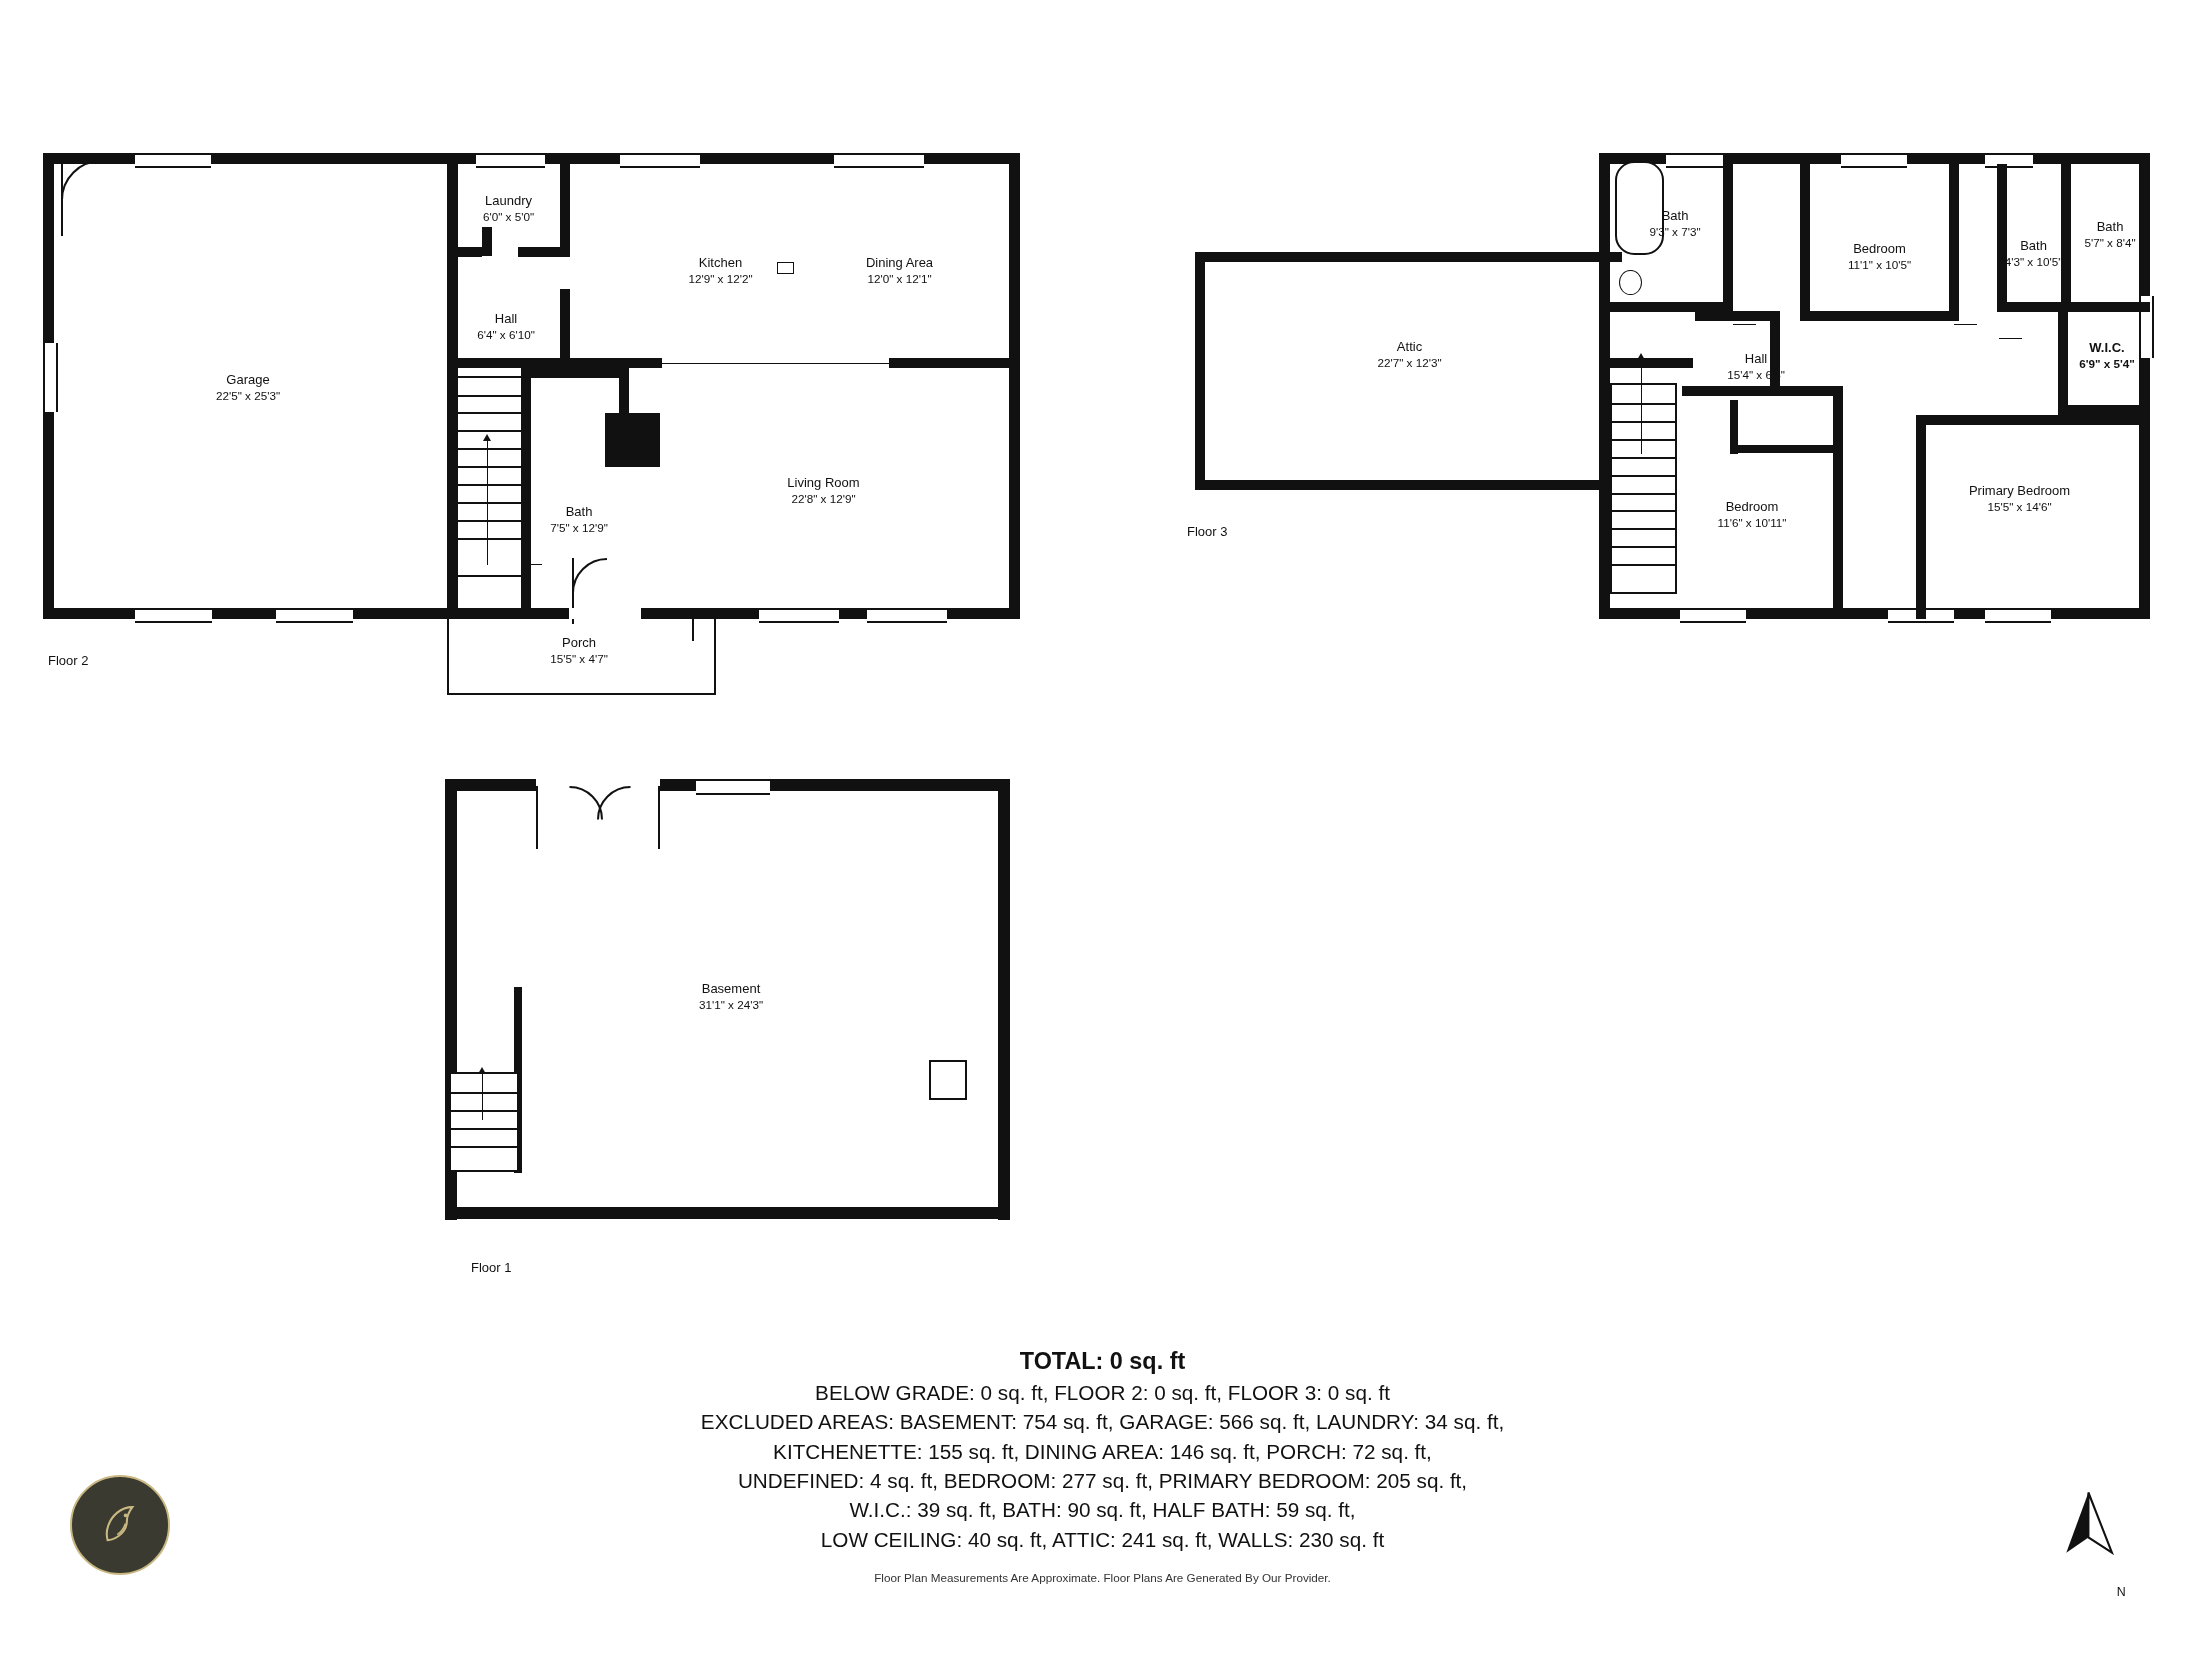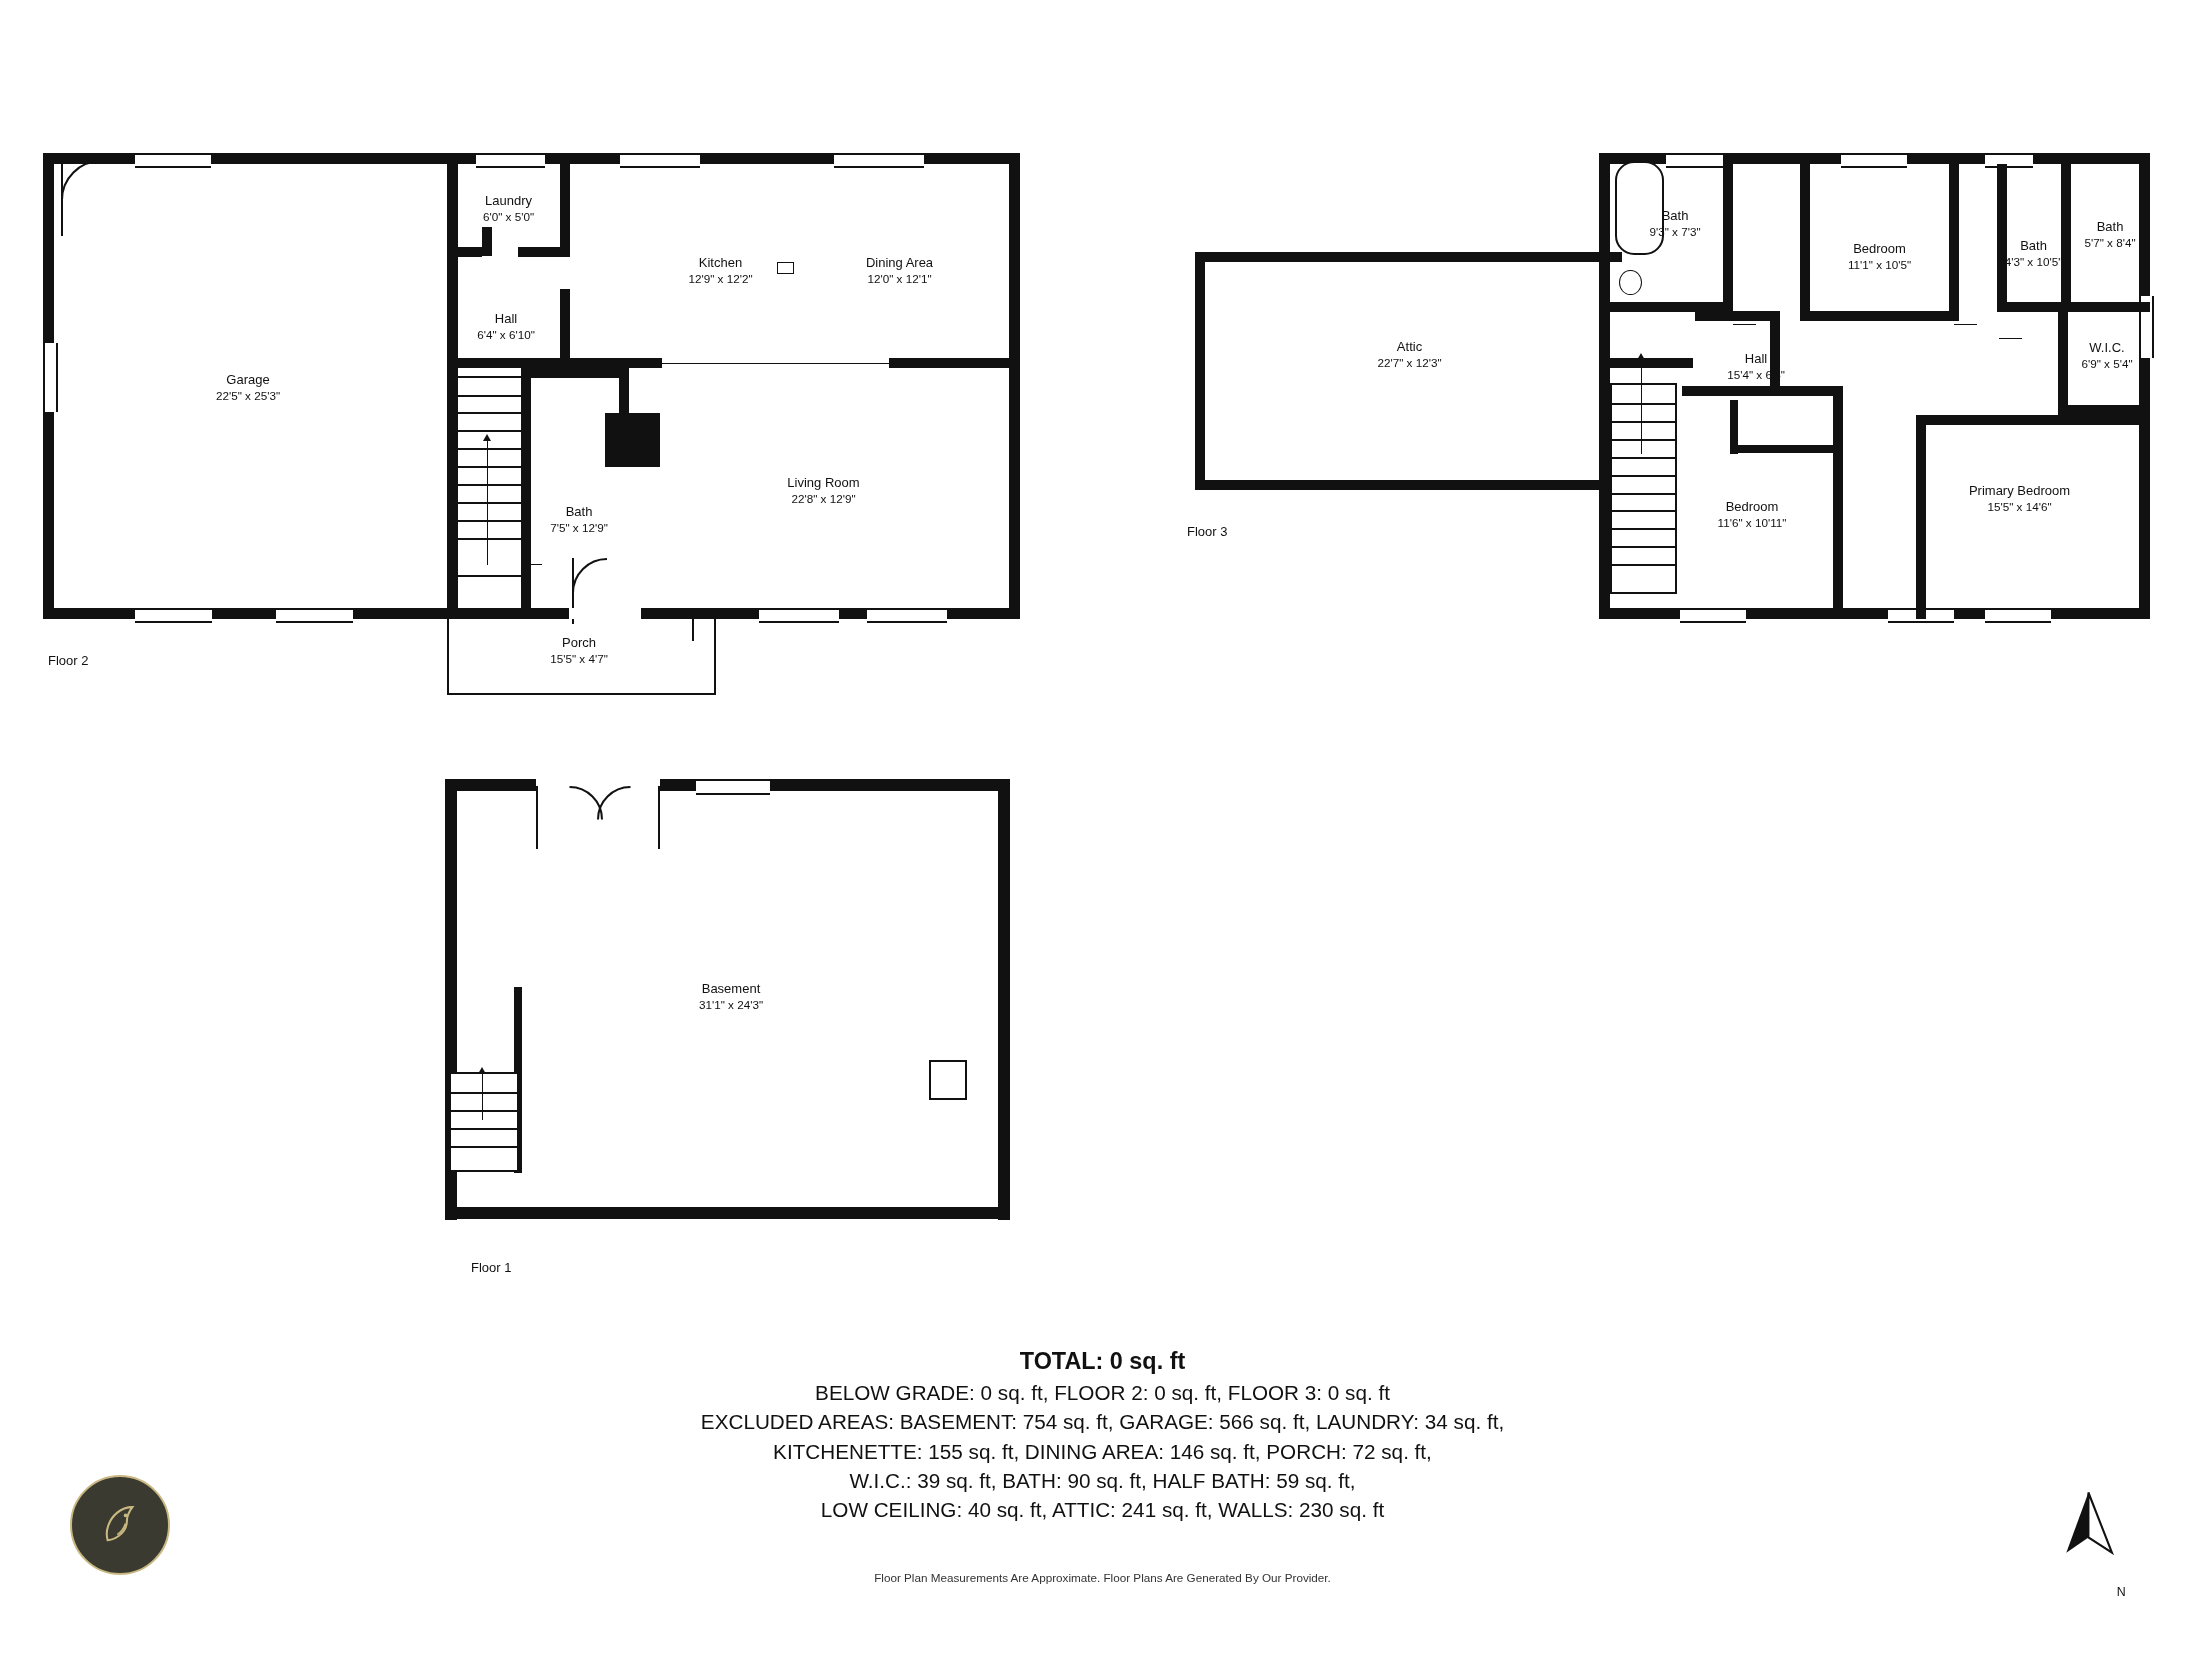--- a/index.html
+++ b/index.html
@@ -376,21 +376,21 @@
       <span class="dim">11'1" x 10'5"</span>
     </div>
     <div class="label" style="left:1968px; top:237px; width:131px;">
       <span class="name">Bath</span>
       <span class="dim">4'3" x 10'5"</span>
     </div>
     <div class="label" style="left:2048px; top:218px; width:124px;">
       <span class="name">Bath</span>
       <span class="dim">5'7" x 8'4"</span>
     </div>
-    <div class="label" style="left:2045px; top:339px; width:124px;">
+    <div class="label" style="left:2045px; top:339px; width:124px;font-weight:bold;">
       <span class="name">W.I.C.</span>
       <span class="dim">6'9" x 5'4"</span>
     </div>
     <div class="label" style="left:1687px; top:350px; width:138px;">
       <span class="name">Hall</span>
       <span class="dim">15'4" x 6'5"</span>
     </div>
     <div class="label" style="left:1676px; top:498px; width:152px;">
       <span class="name">Bedroom</span>
       <span class="dim">11'6" x 10'11"</span>
@@ -432,20 +432,21 @@
       <span class="dim">31'1" x 24'3"</span>
     </div>
     <div class="floor-tag" style="left:471px; top:1260px;">Floor 1</div>
   </div>
 
   <div class="summary" style="top:1348px;">
     <div class="total">TOTAL: 0 sq. ft</div>
     <div class="line">BELOW GRADE: 0 sq. ft, FLOOR 2: 0 sq. ft, FLOOR 3: 0 sq. ft</div>
     <div class="line">EXCLUDED AREAS: BASEMENT: 754 sq. ft, GARAGE: 566 sq. ft, LAUNDRY: 34 sq. ft,</div>
     <div class="line">KITCHENETTE: 155 sq. ft, DINING AREA: 146 sq. ft, PORCH: 72 sq. ft,</div>
+    <div class="line">UNDEFINED: 4 sq. ft, BEDROOM: 277 sq. ft, PRIMARY BEDROOM: 205 sq. ft,</div>
     <div class="line">W.I.C.: 39 sq. ft, BATH: 90 sq. ft, HALF BATH: 59 sq. ft,</div>
     <div class="line">LOW CEILING: 40 sq. ft, ATTIC: 241 sq. ft, WALLS: 230 sq. ft</div>
   </div>
   <div class="disclaimer" style="top:1571px;">Floor Plan Measurements Are Approximate. Floor Plans Are Generated By Our Provider.</div>
 
   <div class="logo" style="left:70px; top:1475px;">
     <svg width="66" height="66" viewBox="0 0 96 96">
       <path d="M30 70 C26 56 32 40 44 30 C50 25 58 22 66 22 C60 30 58 36 58 42 C58 50 54 58 46 64 C40 68 34 70 30 70 Z" fill="none" stroke="#c9b882" stroke-width="3"></path>
       <path d="M44 62 C50 58 54 52 56 46" fill="none" stroke="#c9b882" stroke-width="2.5"></path>
       <circle cx="56" cy="34" r="2.6" fill="#c9b882"></circle>

